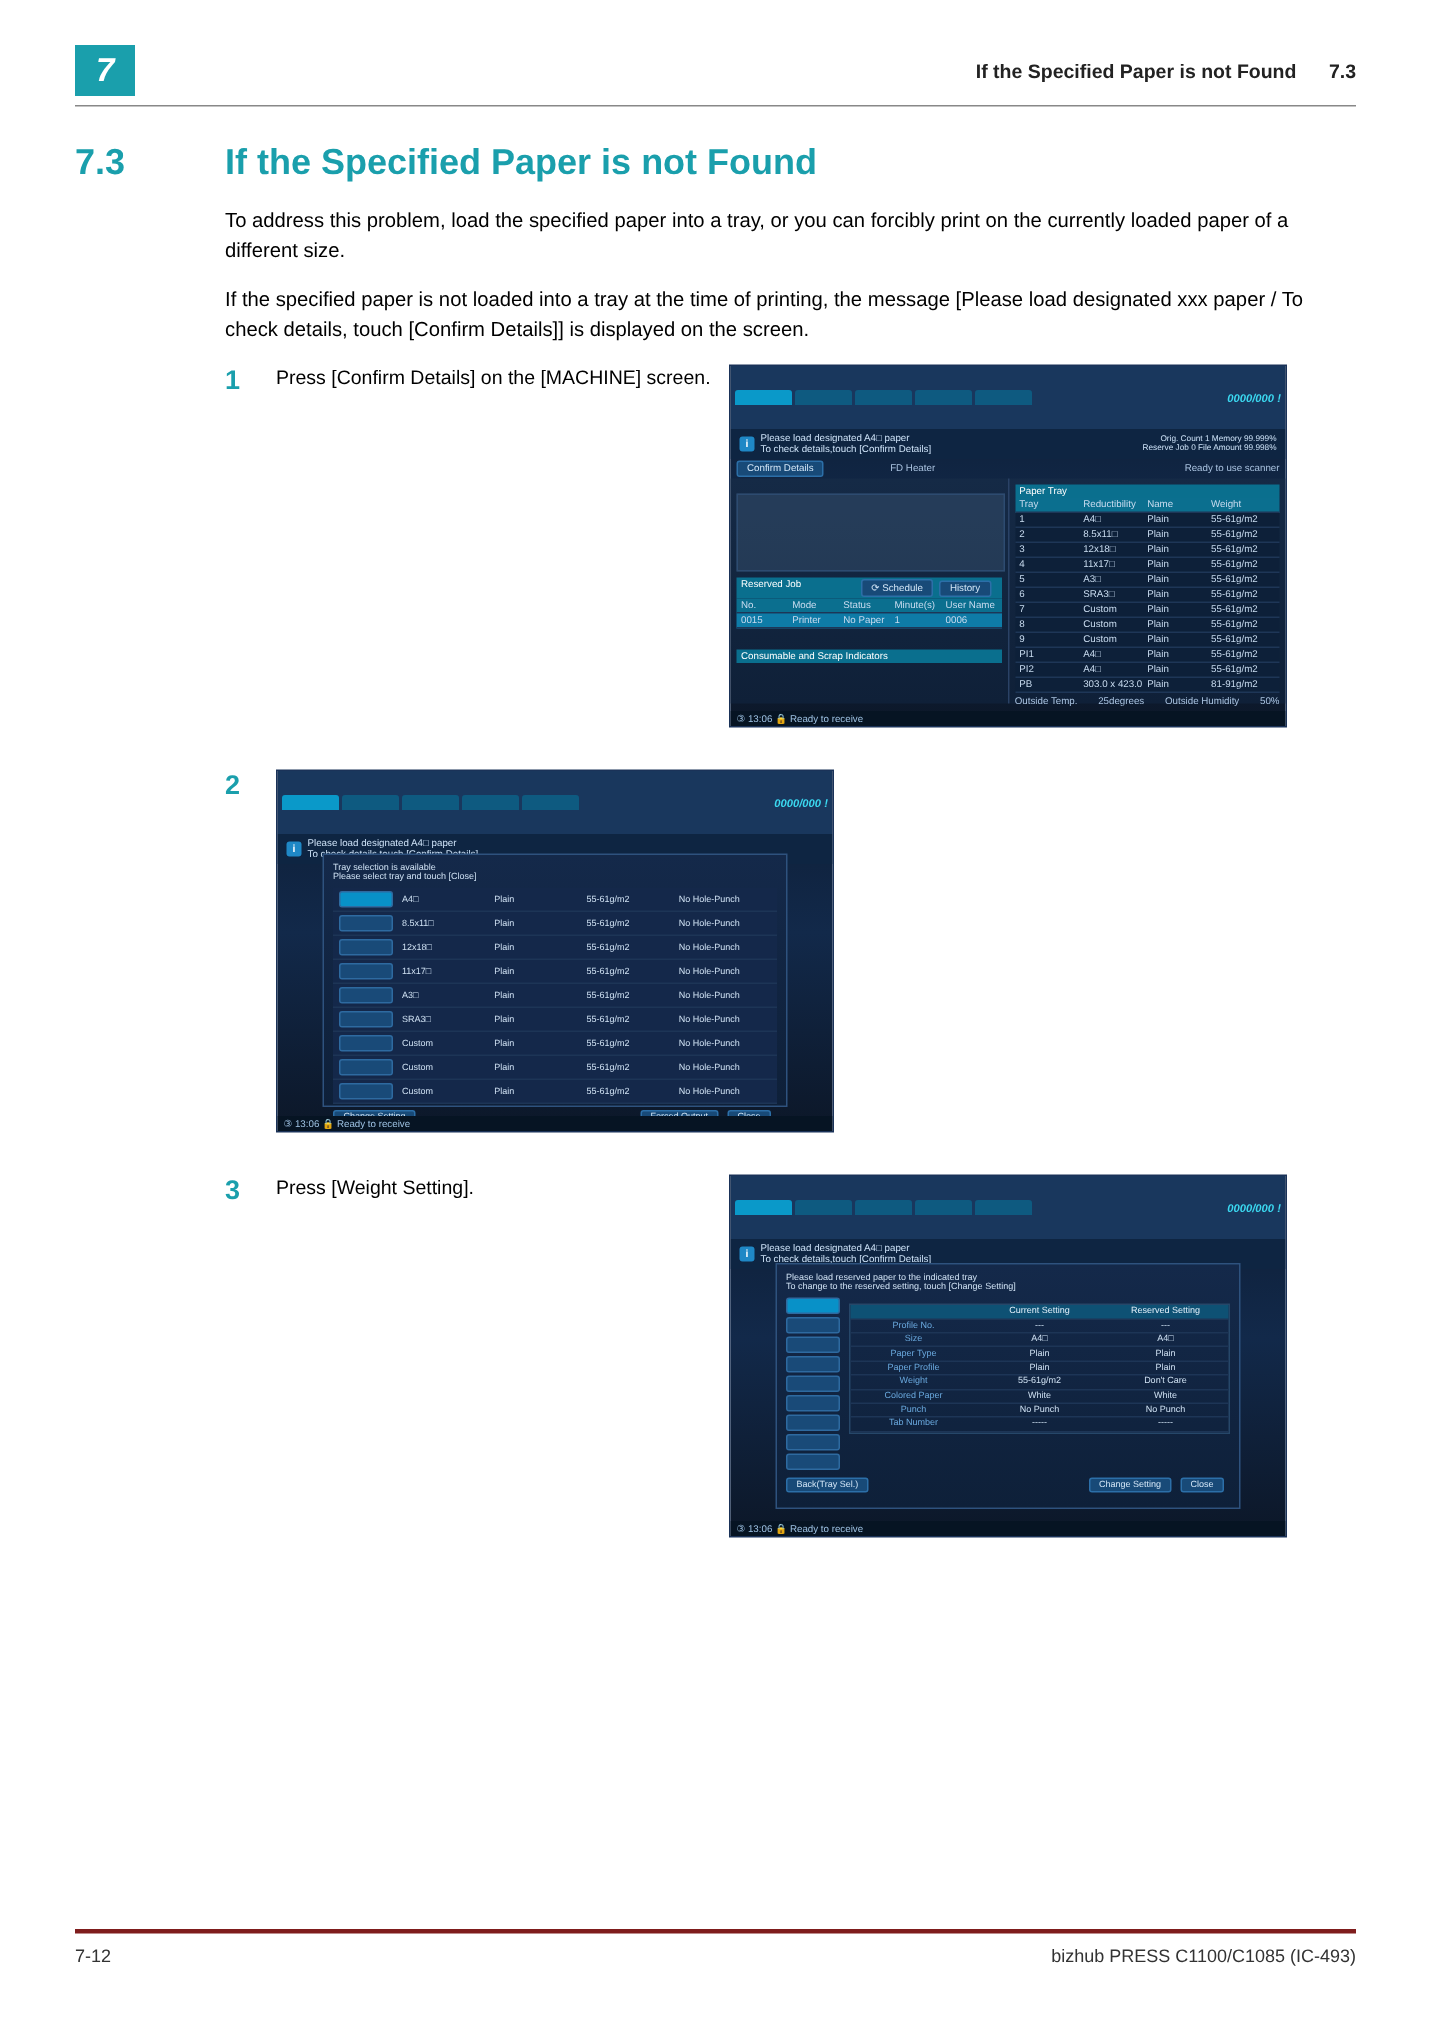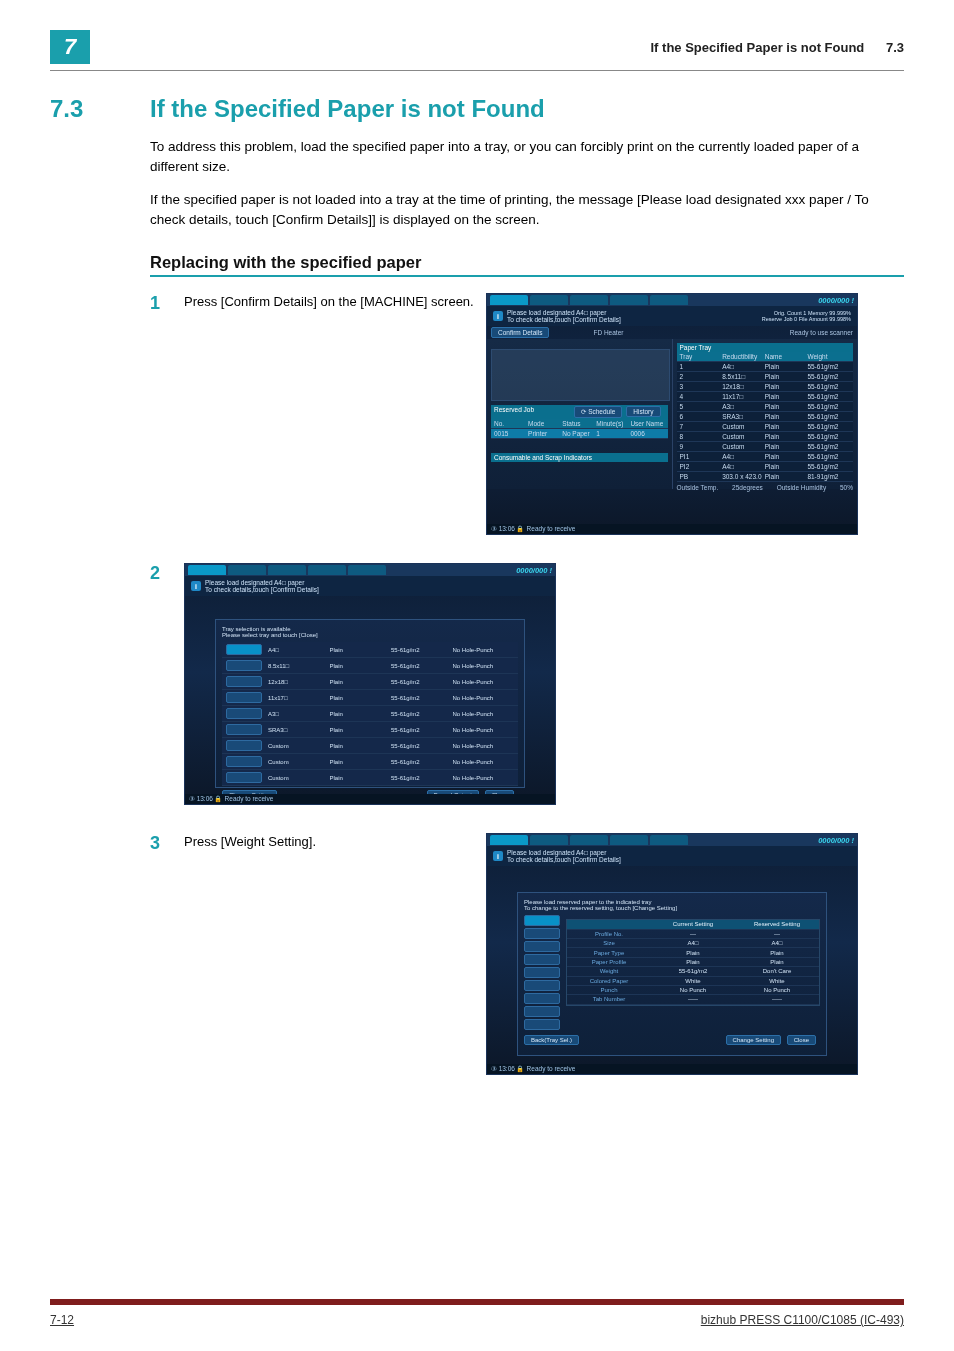--- a/index.html
+++ b/index.html
@@ -104,21 +104,21 @@
     font-size: 6.5px;
     color: #aac3e0;
     font-family: Arial, sans-serif;
     overflow: hidden;
   }
   .sp-topbar {
     height: 12px;
     background: #19375d;
     display: flex;
     align-items: center;
-    padding: 0 3px;
+    padding: 15px 3px;
   }
   .sp-tab {
     background: #0e5a80;
     height: 10px;
     width: 38px;
     margin-right: 2px;
     border-radius: 2px 2px 0 0;
   }
   .sp-tab.active { background:#0a99c9; }
   .sp-counter {
@@ -240,32 +240,31 @@
     display:flex;
     border-bottom:1px solid #1d3556;
   }
   .sp-sg-row > div {
     flex:1;
     padding:1.2px 4px;
     text-align:center;
   }
   .sp-sg-row.head { background:#0e5174; color:#e2f0fb; }
   .footer-row {
-    border-top: 6px solid #7f1d1d;
+    border-top: 3px solid #7f1d1d;
     padding-top: 8px;
     margin-top: 40px;
     display:flex;
     justify-content:space-between;
     font-size: 12px;
     color: #333;
     position:absolute;
-    bottom:24px;
+    bottom:40px;
     left:50px;
     right:50px;
-    text-decoration:underline;
   }
 </style>
 </head>
 <body>
 
 <div class="page">
 
   <div class="header-row">
     <div class="chapter-tab">7</div>
     <div class="header-title-right">
@@ -275,21 +274,20 @@
   </div>
 
   <div class="section-row">
     <div class="sec-number">7.3</div>
     <div class="sec-title">If the Specified Paper is not Found</div>
   </div>
 
   <p class="intro-text">To address this problem, load the specified paper into a tray, or you can forcibly print on the currently loaded paper of a different size.</p>
   <p class="intro-text">If the specified paper is not loaded into a tray at the time of printing, the message [Please load designated xxx paper / To check details, touch [Confirm Details]] is displayed on the screen.</p>
 
-  <div class="subhead">Replacing with the specified paper</div>
 
   <div class="step-block">
     <div class="step-num">1</div>
     <div class="step-text">Press [Confirm Details] on the [MACHINE] screen.</div>
     <div class="step-image">
       <div class="screenshot-placeholder">
         <div class="sp-topbar">
           <div class="sp-tab active"></div>
           <div class="sp-tab"></div>
           <div class="sp-tab"></div>

